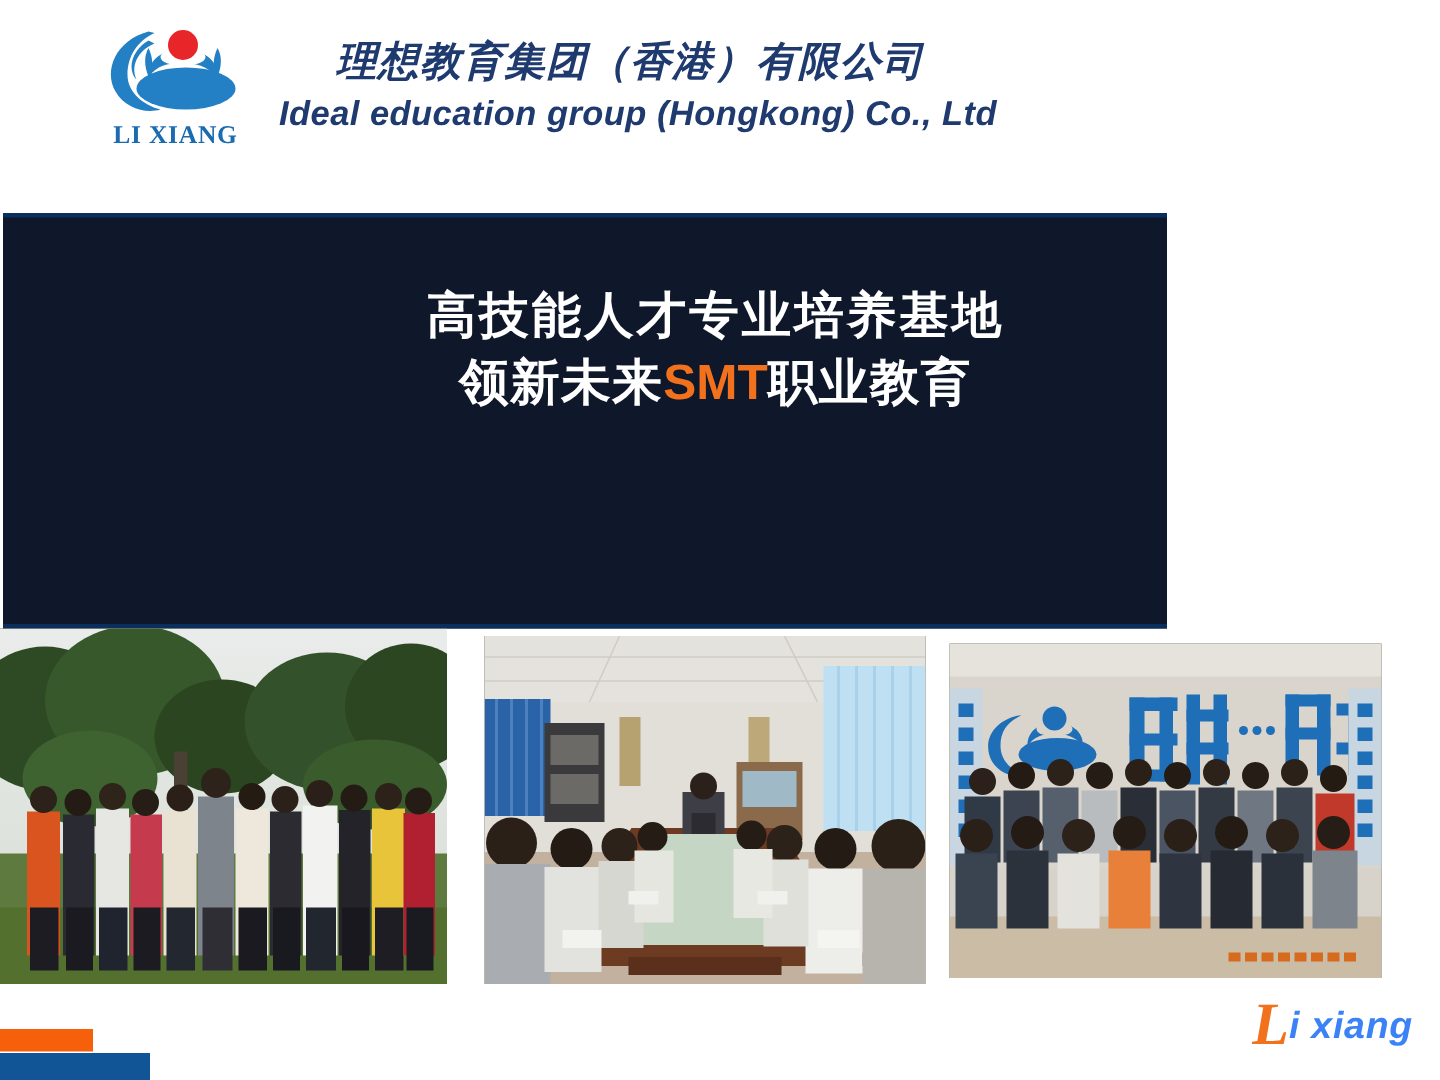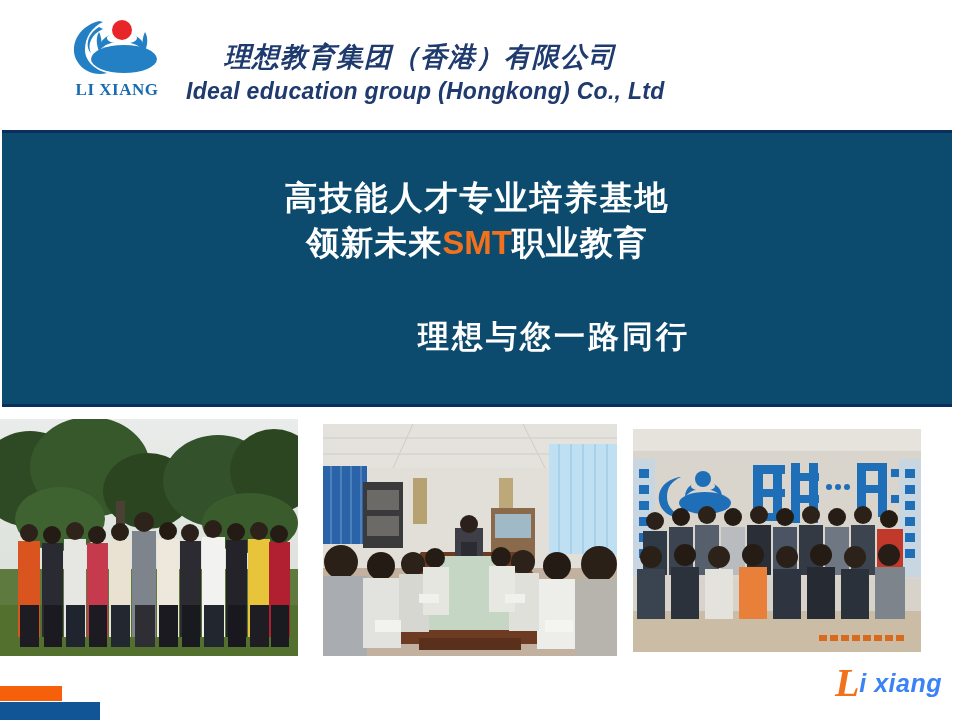--- a/index.html
+++ b/index.html
@@ -53,40 +53,39 @@
   #header-title-cn {
     font-family: "Liberation Serif", serif;
     font-style: italic;
     font-weight: bold;
     font-size: 27px;
     color: #1F3A6E;
     letter-spacing: 1px;
     margin-left: 38px;
     line-height: 34px;
     white-space: nowrap;
-    margin-top: 16px;
   }
   #header-title-en {
     font-family: "Liberation Sans", sans-serif;
     font-style: italic;
     font-weight: bold;
     font-size: 23px;
     color: #1F3A6E;
     letter-spacing: 0.3px;
     line-height: 32px;
     margin-top: 1px;
     white-space: nowrap;
   }
 
   
   #banner {
     position: absolute;
-    left: 2px; top: 130px;
-    width: 950px; height: 277px;
-    background: #0c4a6e;
+    left: 2px; top: 142px;
+    width: 776px; height: 277px;
+    background: #0f172a;
     border-top: 3px solid #0A2F5C;
     border-bottom: 3px solid #0A2F5C;
     box-sizing: border-box;
   }
   #banner-heading {
     position: absolute; left: 0; top: 42px; width: 950px;
     text-align: center;
   }
   .banner-line {
     font-family: "Liberation Sans", sans-serif;
@@ -196,21 +195,20 @@
 
 </div>
 
 <div id="banner">
 
   <div id="banner-heading">
     <div class="banner-line">高技能人才专业培养基地</div>
     <div class="banner-line second"><span>领新未来</span><span id="banner-smt">SMT</span><span>职业教育</span></div>
   </div>
 
-  <div id="banner-tagline">理想与您一路同行</div>
 
 </div>
 
 <div id="photo-strip">
 
   <div class="photo" id="photo-campus">
     <svg viewBox="0 0 298 237" preserveAspectRatio="none">
       <defs>
         <linearGradient id="skyGrad" x1="0" y1="0" x2="0" y2="1">
           <stop offset="0%" stop-color="#E9ECEA"></stop>

